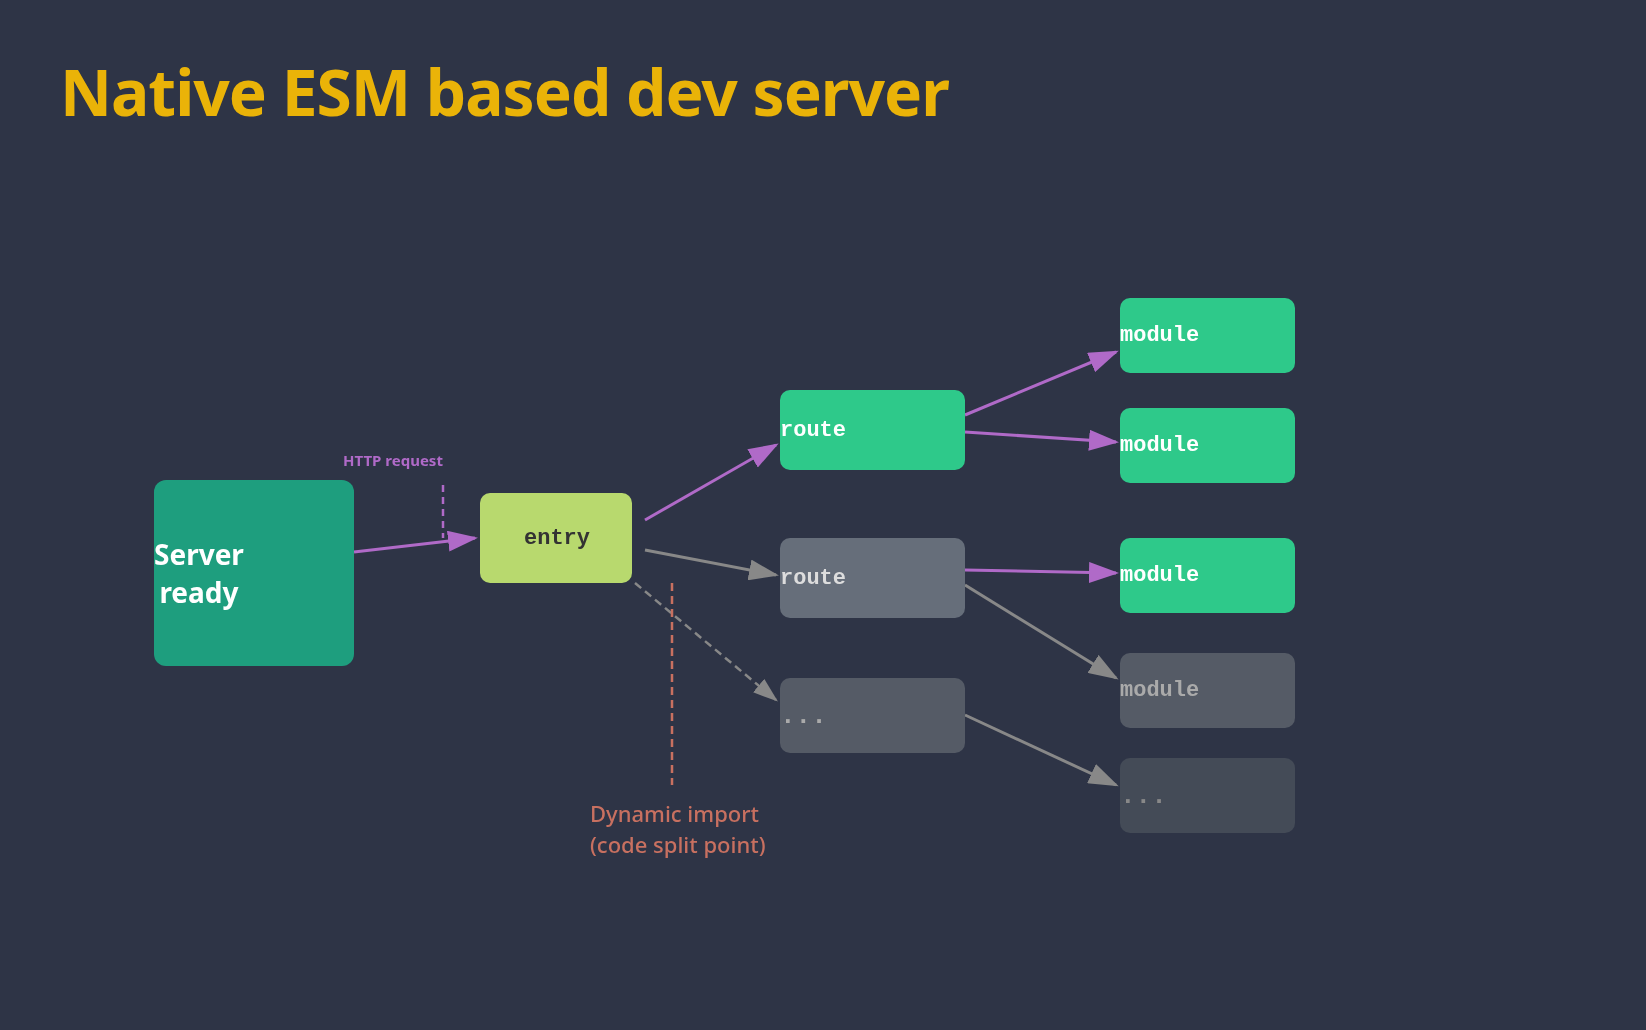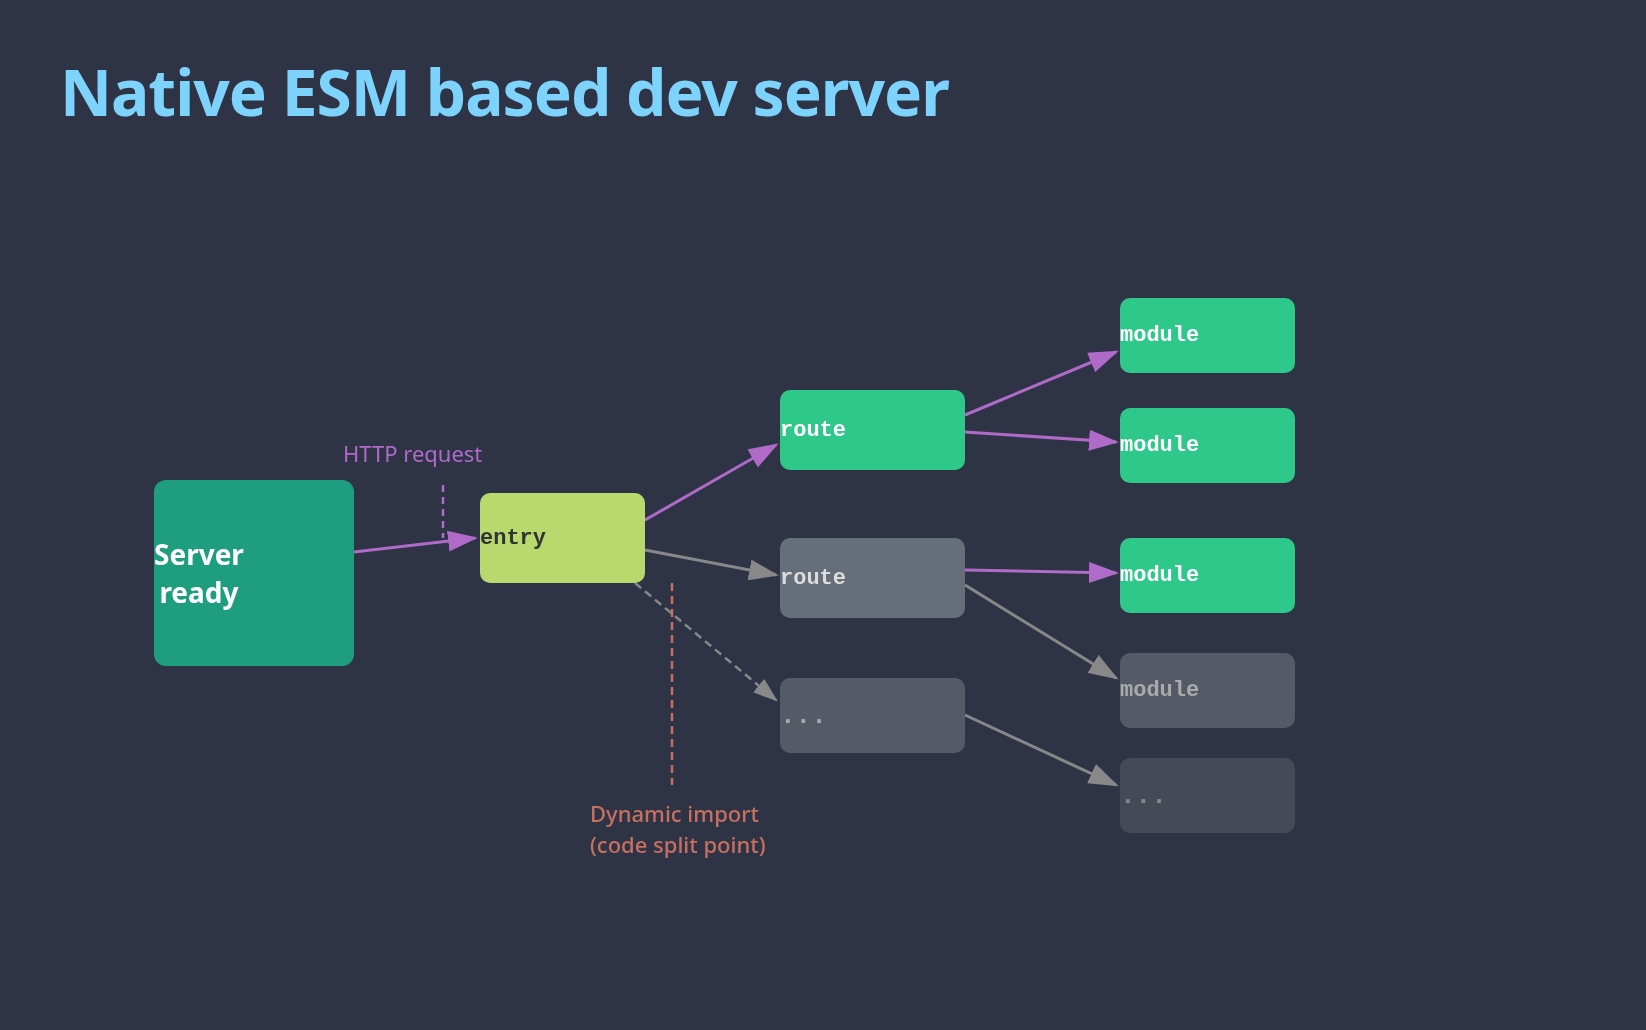--- a/index.html
+++ b/index.html
@@ -12,21 +12,21 @@
       overflow: hidden;
       position: relative;
     }
 
     #page-title {
       position: absolute;
       top: 48px;
       left: 60px;
       font-size: 64px;
       font-weight: 700;
-      color: #7dd3fc;
+      color: #eab308;
       letter-spacing: -1px;
     }
 
     
     #diagram {
       position: absolute;
       top: 180px;
       left: 60px;
       width: 1540px;
       height: 780px;
@@ -54,25 +54,26 @@
       font-family: 'Segoe UI', system-ui, sans-serif;
       font-size: 28px;
       font-weight: 700;
       text-align: center;
       border-radius: 12px;
     }
 
     #node-entry {
       left: 420px;
       top: 313px;
-      width: 165px;
+      width: 152px;
       height: 90px;
       background-color: #b8d96e;
       color: #333;
       border-radius: 10px;
+      padding-left: 44px;
     }
 
     #node-route1 {
       left: 720px;
       top: 210px;
       width: 185px;
       height: 80px;
       background-color: #2ec98a;
       color: #fff;
       border-radius: 10px;
@@ -147,24 +148,24 @@
       background-color: #444b57;
       color: #888;
       border-radius: 10px;
       font-size: 26px;
     }
 
     
     #label-http {
       position: absolute;
       left: 283px;
-      top: 258px;
+      top: 270px;
       color: #b06ac8;
-      font-size: 22px;
-      font-weight: 400;
+      font-size: 15px;
+      font-weight: 700;
     }
 
     #label-dynamic {
       position: absolute;
       left: 530px;
       top: 618px;
       color: #c87060;
       font-size: 22px;
       font-weight: 500;
       line-height: 1.4;

